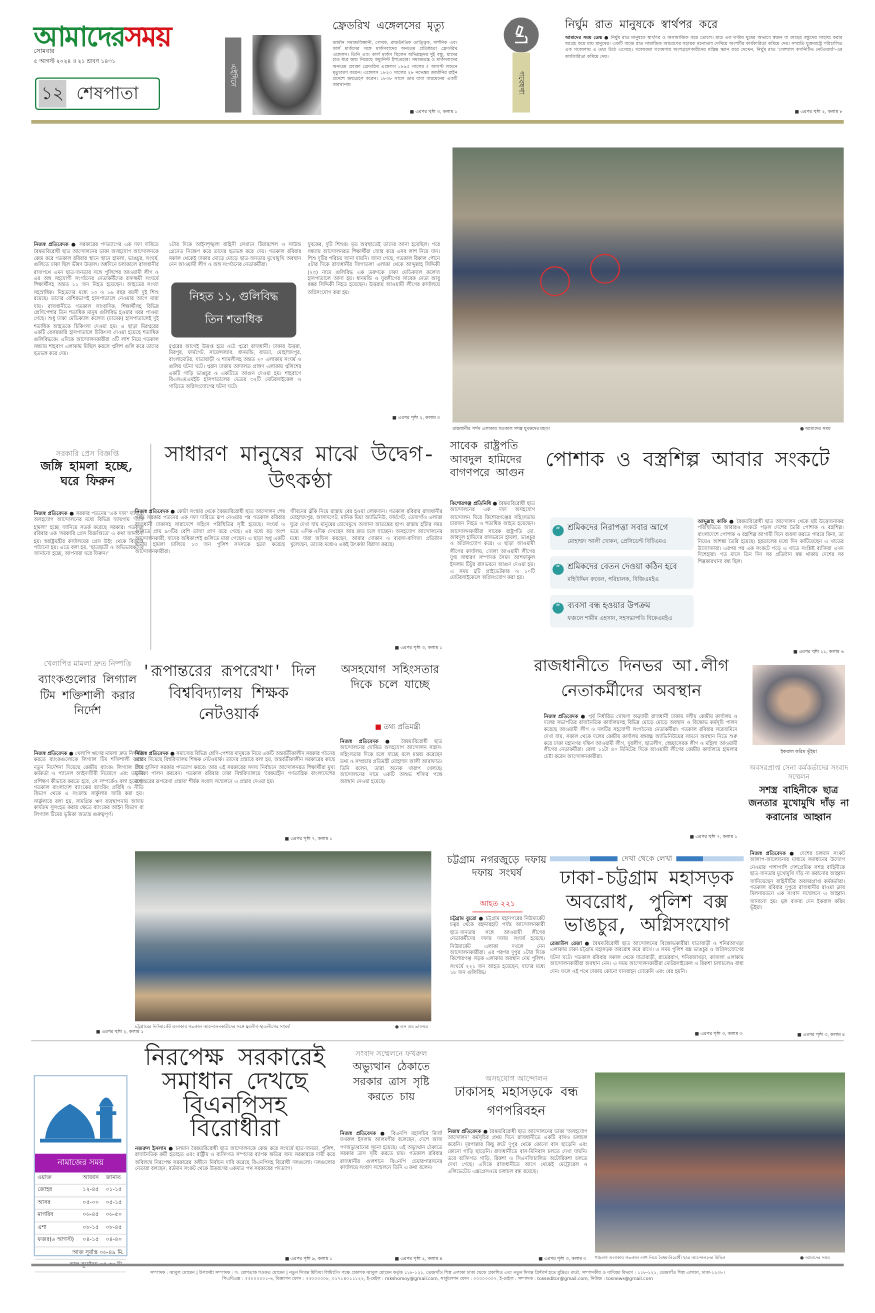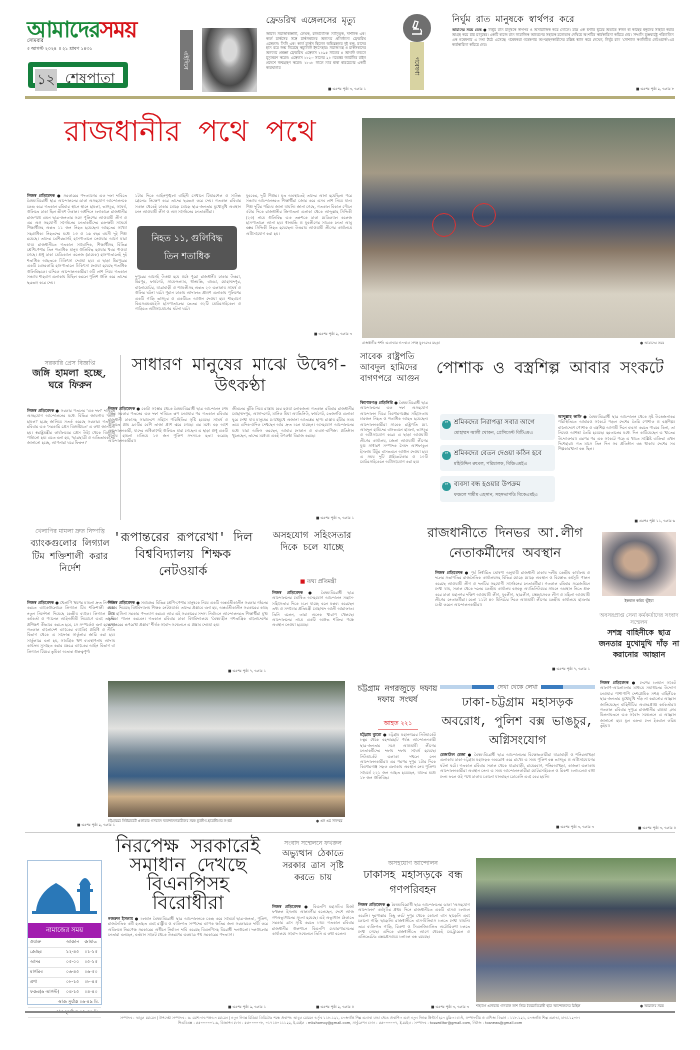--- a/index.html
+++ b/index.html
@@ -5,21 +5,21 @@
 *{box-sizing:border-box;margin:0;padding:0}
 body{width:700px;height:1050px;background:#fff;font-family:"DejaVu Sans",sans-serif;color:#222;position:relative;overflow:hidden}
 .abs{position:absolute}
 .t{font-size:4px;line-height:5.4px;color:#555;text-align:justify;overflow:hidden}
 .t .by{font-weight:bold;color:#222}
 .cont{font-size:3.6px;color:#333;text-align:right}
 .logo{left:27px;top:12px;font-size:22px;font-weight:bold;letter-spacing:-1px;font-family:"DejaVu Serif",serif}
 .logo .a{color:#1a8a3a}.logo .b{color:#d7141a}
 .day{left:27px;top:37px;font-size:5px;color:#333}
 .date{left:27px;top:46px;font-size:4.5px;color:#333}
-.pagebox{left:28px;top:62px;width:100px;height:26px;border:5px solid #15803d;border-radius:3px;display:flex;align-items:flex-start}
+.pagebox{left:28px;top:62px;width:100px;height:26px;border:1px solid #15803d;border-radius:3px;display:flex;align-items:center}
 .pagenum{background:#ccc;width:22px;height:22px;margin:2px;display:flex;align-items:center;justify-content:center;font-size:14px;color:#333}
 .pagelbl{font-size:14px;color:#333;margin-left:6px}
 .hr-top{left:25px;top:96px;width:650px;height:3px;background:#b5ad79}
 .vlabel{background:#777;color:#eee;font-size:6px;writing-mode:vertical-rl;display:flex;align-items:center;justify-content:center}
 .photo{background:linear-gradient(160deg,#8a8a8a,#c9c5bd 40%,#6d6a64 70%,#b0aca3)}
 .sep-v{background:#ccc;width:1px}
 .sep-h{background:#ccc;height:1px}
 .hl{font-family:Liberation Mono, monospace;text-align:center;color:#222}
 .kicker{text-align:center;font-size:6px;color:#888}
 .quote{background:#eef3f6;border-radius:3px;padding:3px 4px 3px 14px;position:relative;margin-bottom:5px}
@@ -54,21 +54,20 @@
     </svg>
 </div>
 <div class="abs vlabel" style="left:410px;top:42px;width:14px;height:48px;background:#d8d3a2;color:#333">গবেষণা</div>
 <div class="abs hl" style="left:452px;top:12px;width:220px;font-size:9px;text-align:left">নির্ঘুম রাত মানুষকে স্বার্থপর করে</div>
 <div class="abs t" style="left:452px;top:28px;width:222px;font-size:3.7px;line-height:4.9px;height:62px"><span class="by">আমাদের সময় ডেস্ক ●</span> <span>নির্ঘুম রাত মানুষকে স্বার্থপর ও অসামাজিক করে তোলে। মাত্র এক ঘণ্টার ঘুমের অভাবে স্বজন বা কাছের বন্ধুদের সাহায্য করার আগ্রহ কমে যায় মানুষের। একটি বাজে রাত সামাজিক আচরণের সহায়ক মনোভাব দেখিয়ে অংশটির কার্যকারিতা কমিয়ে দেয়। সম্প্রতি যুক্তরাষ্ট্রে পরিচালিত এক গবেষণায় এ তথ্য উঠে এসেছে। গবেষকরা গবেষণায় অংশগ্রহণকারীদের মস্তিষ্ক স্ক্যান করে দেখেন, নির্ঘুম রাত 'সোশ্যাল কগনিটিভ নেটওয়ার্ক'-এর কার্যকারিতা কমিয়ে দেয়।</span></div>
 <div class="abs cont" style="left:600px;top:86px;width:74px">■ এরপর পৃষ্ঠা ২, কলাম ৮</div>
 
 <div class="abs hr-top"></div>
 
 <div class="abs hl" style="left:20px;top:116px;width:340px;color:#d7141a;font-size:29px;line-height:36px">
-    <div>রাজধানীর পথে পথে</div>
   </div>
 <div class="abs t" style="left:27px;top:193px;width:100px;height:140px"><span class="by">নিজস্ব প্রতিবেদক ●</span> <span>সরকারের পদত্যাগের এক দফা দাবিতে বৈষম্যবিরোধী ছাত্র আন্দোলনের ডাকা অসহযোগ আন্দোলনকে কেন্দ্র করে গতকাল রবিবার স্থানে স্থানে হামলা, ভাঙচুর, সংঘর্ষ, গুলিতে ঢাকা ছিল ভীষণ উত্তাল। অর্ধদিনে চলাকালে রাজধানীর রাজপথে এমন ছাত্র-জনতার সঙ্গে পুলিশের আওয়ামী লীগ ও এর অঙ্গ সহযোগী সংগঠনের নেতাকর্মীদের রক্তক্ষয়ী সংঘর্ষে শিক্ষার্থীসহ অন্তত ১১ জন নিহত হয়েছেন। আহতের সংখ্যা সহস্রাধিক। নিহতদের মধ্যে ১৩ ও ১৬ বছর বয়সী দুই শিশু রয়েছে। তাদের বেশিরভাগই হাসপাতালে নেওয়ার আগে মারা যায়। রাজধানীতে গতকাল সাংবাদিক, শিক্ষার্থীসহ বিভিন্ন শ্রেণিপেশার তিন শতাধিক মানুষ গুলিবিদ্ধ হওয়ার খবর পাওয়া গেছে। শুধু ঢাকা মেডিক্যাল কলেজ (ঢামেক) হাসপাতালেই দুই শতাধিক আহতকে চিকিৎসা দেওয়া হয়। এ ছাড়া মিরপুরের একটি বেসরকারি হাসপাতালে চিকিৎসা দেওয়া হয়েছে শতাধিক গুলিবিদ্ধকে। এদিকে আন্দোলনকারীরা ৩টি লাশ নিয়ে গতকাল সন্ধ্যায় শাহবাগ এলাকায় মিছিল করলে পুলিশ গুলি করে তাদের ছত্রভঙ্গ করে দেয়।</span></div>
 <div class="abs t" style="left:135px;top:193px;width:106px;height:28px">১টার দিকে আইনশৃঙ্খলা বাহিনী সেখানে টিয়ারশেল ও সাউন্ড গ্রেনেড নিক্ষেপ করে তাদের ছত্রভঙ্গ করে দেয়। গতকাল রবিবার সকাল থেকেই ঢাকার মোড়ে মোড়ে ছাত্র-জনতার মুখোমুখি অবস্থান নেন আওয়ামী লীগ ও অঙ্গ সংগঠনের নেতাকর্মীরা।</div>
 <div class="abs" style="left:137px;top:226px;width:100px;height:44px;background:#555;border-radius:4px;color:#fff;text-align:center;font-size:9px;line-height:18px;padding-top:3px">
     <div>নিহত ১১, গুলিবিদ্ধ</div>
     <div>তিন শতাধিক</div>
   </div>
 <div class="abs t" style="left:135px;top:274px;width:106px;height:60px">দুপুরের আগেই উত্তপ্ত হয়ে ওঠে পুরো রাজধানী। ঢাকার উত্তরা, মিরপুর, ফার্মগেট, সায়েন্সল্যাব, ধানমন্ডি, বাড্ডা, মোহাম্মদপুর, বাংলামোটর, যাত্রাবাড়ী ও শ্যামলীসহ অন্তত ২০ এলাকায় সংঘর্ষ ও গুলির ঘটনা ঘটে। পুরান ঢাকায় আদালত প্রাঙ্গণ এলাকায় পুলিশের একটি গাড়ি ভাঙচুর ও একটিতে আগুন দেওয়া হয়। শাহবাগে বিএসএমএমইউ হাসপাতালের ভেতর ৩২টি মোটরসাইকেল ও গাড়িতে অগ্নিসংযোগের ঘটনা ঘটে।</div>
 <div class="abs t" style="left:246px;top:193px;width:106px;height:136px">যুবকের, দুটি শিশুর। মৃত অবস্থাতেই তাদের আনা হয়েছিল। পরে সন্ধ্যায় আন্দোলনরত শিক্ষার্থীরা জোর করে এসব লাশ নিয়ে যান। শিশু দুটির পরিচয় জানা যায়নি। জানা গেছে, গতকাল বিকাল পৌনে ৫টার দিকে রাজধানীর জিগাতলা এলাকা থেকে আব্দুল্লাহ সিদ্দিকী (২৩) নামে গুলিবিদ্ধ এক তরুণকে ঢাকা মেডিক্যাল কলেজ হাসপাতালে আনা হয়। ধানমন্ডি ও যুবলীগের সাবেক নেতা আবু বক্কর সিদ্দিকী নিহত হয়েছেন। উত্তরায় আওয়ামী লীগের কার্যালয়ে অগ্নিসংযোগ করা হয়।</div>
 <div class="abs cont" style="left:280px;top:331px;width:72px">■ এরপর পৃষ্ঠা ২, কলাম ৩</div>
@@ -140,21 +139,21 @@
 
 <div class="abs hl" style="left:355px;top:683px;width:85px;font-size:8px;line-height:11px">চট্টগ্রাম নগরজুড়ে দফায় দফায় সংঘর্ষ</div>
 <div class="abs" style="left:378px;top:718px;width:40px;text-align:center;font-size:6px;color:#d7141a;border-bottom:1px solid #e88">আহত ২২১</div>
 <div class="abs t" style="left:360px;top:732px;width:76px;height:92px"><span class="by">চট্টগ্রাম ব্যুরো ●</span> <span>চট্টগ্রাম মহানগরের নিউমার্কেট চত্বর থেকে বহদ্দারহাট পর্যন্ত আন্দোলনকারী ছাত্র-জনতার সঙ্গে আওয়ামী লীগের নেতাকর্মীদের দফায় দফায় সংঘর্ষ হয়েছে। নিউমার্কেট এলাকা দখলে নেন আন্দোলনকারীরা। এর পরপর দুপুর ১টার দিকে কিশোরগঞ্জ সড়ক এলাকায় অবস্থান নেয় পুলিশ। সংঘর্ষে ২২১ জন আহত হয়েছেন, যাদের মধ্যে ১৮ জন গুলিবিদ্ধ।</span></div>
 
 <div class="abs" style="left:440px;top:683px;width:155px;height:8px;display:flex;align-items:center;gap:3px">
   <div style="flex:1;height:4px;background:linear-gradient(90deg,#bcd4ec 60%,#3a7cc0 60%)"></div>
   <span style="font-size:6px;color:#666">দেখা থেকে লেখা</span>
   <div style="flex:1;height:4px;background:linear-gradient(90deg,#3a7cc0 40%,#bcd4ec 40%)"></div>
 </div>
-<div class="abs hl" style="left:440px;top:694px;width:155px;font-size:12px;line-height:19px">ঢাকা-চট্টগ্রাম মহাসড়ক অবরোধ, পুলিশ বক্স ভাঙচুর, অগ্নিসংযোগ</div>
+<div class="abs hl" style="left:440px;top:694px;width:155px;font-size:15px;line-height:19px">ঢাকা-চট্টগ্রাম মহাসড়ক অবরোধ, পুলিশ বক্স ভাঙচুর, অগ্নিসংযোগ</div>
 <div class="abs t" style="left:440px;top:752px;width:155px;height:72px"><span class="by">রেজাউল রেজা ●</span> <span>বৈষম্যবিরোধী ছাত্র আন্দোলনের বিক্ষোভকারীরা যাত্রাবাড়ী ও শনিরআখড়া এলাকায় ঢাকা-চট্টগ্রাম মহাসড়ক অবরোধ করে রাখে। এ সময় পুলিশ বক্স ভাঙচুর ও অগ্নিসংযোগের ঘটনা ঘটে। গতকাল রবিবার সকাল থেকে যাত্রাবাড়ী, রায়েরবাগ, শনিরআখড়া, কাজলা এলাকায় আন্দোলনকারীরা অবস্থান নেন। এ সময় আন্দোলনকারীরা মোটরসাইকেল ও রিকশা চলাচলেও বাধা দেন। ফলে ওই পথে ঢাকায় কোনো যানবাহন ঢোকেনি এবং বের হয়নি।</span></div>
 <div class="abs cont" style="left:520px;top:824px;width:74px">■ এরপর পৃষ্ঠা ৩, কলাম ৩</div>
 
 <div class="abs" style="left:108px;top:681px;width:237px;height:136px;background:linear-gradient(180deg,#5b6b55 0%,#b8bfc0 20%,#e2e2e0 35%,#6b7f8f 55%,#3a5f86 70%,#cdb08a 85%,#6a5a4a 100%)"></div>
 <div class="abs" style="left:108px;top:819px;width:200px;font-size:3.5px;color:#444">চট্টগ্রামের নিউমার্কেট এলাকায় গতকাল আন্দোলনকারীদের সঙ্গে যুবলীগ-ছাত্রলীগের সংঘর্ষ</div>
 <div class="abs" style="left:316px;top:819px;width:40px;font-size:3.5px;color:#444">● এস এম তাফহুম</div>
 
 <div class="abs sep-h" style="left:25px;top:832px;width:650px"></div>
 
 <div class="abs prayer">

